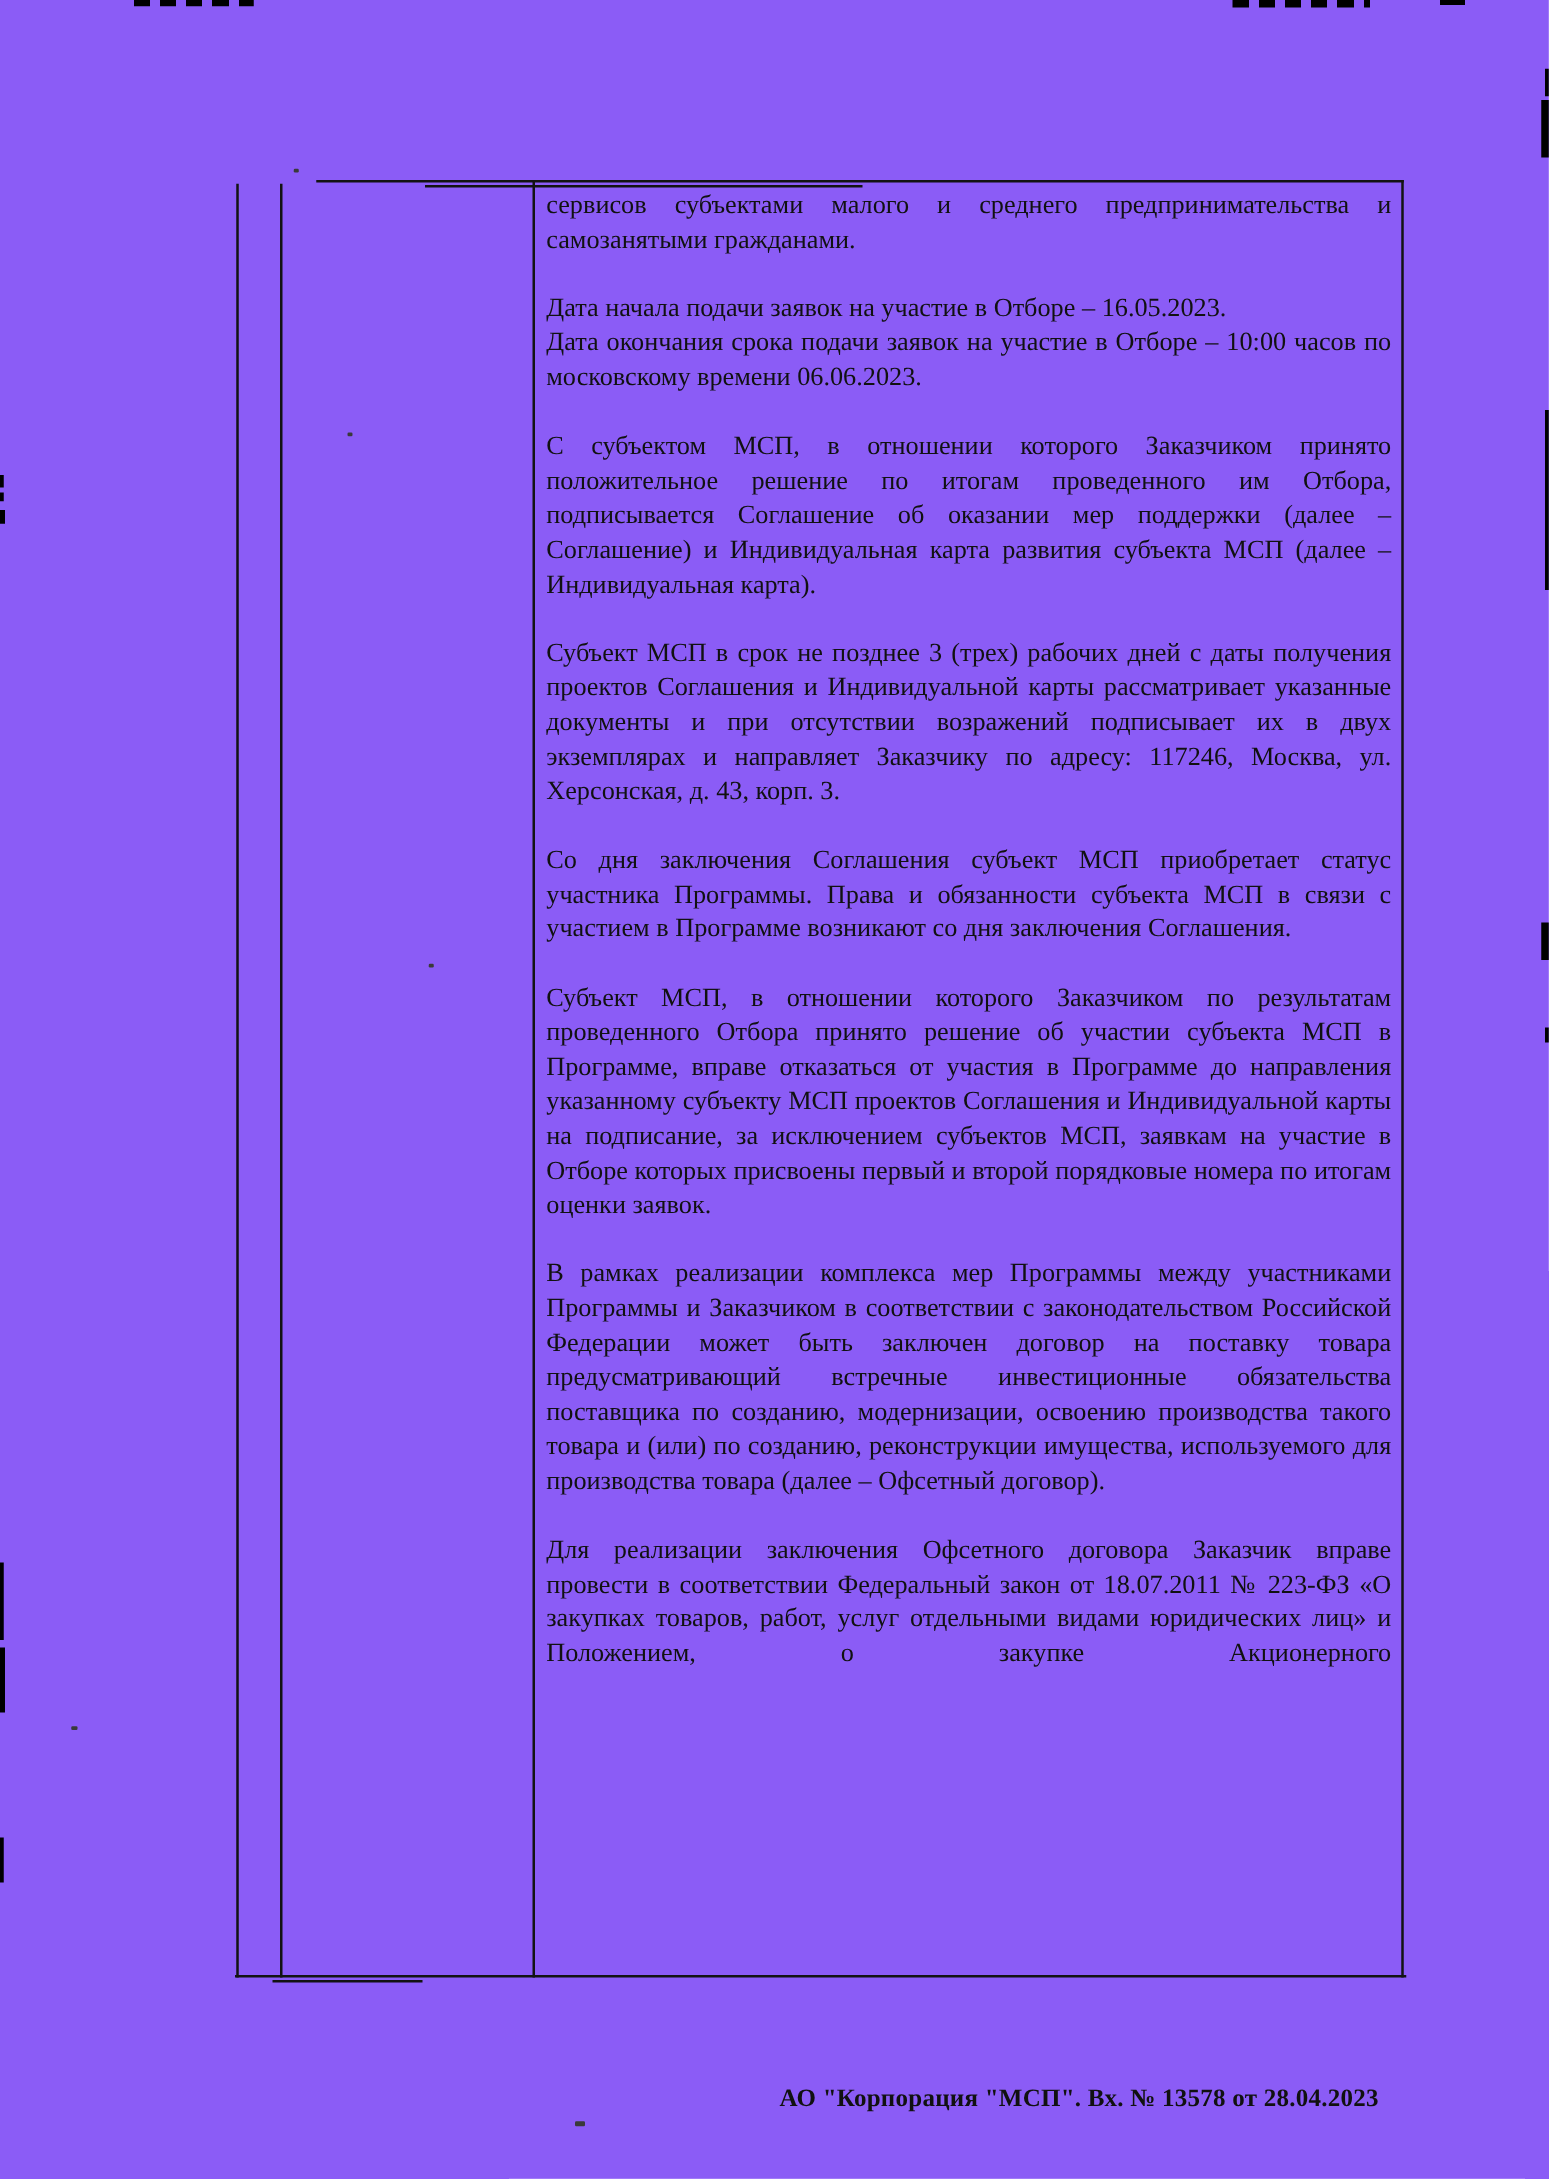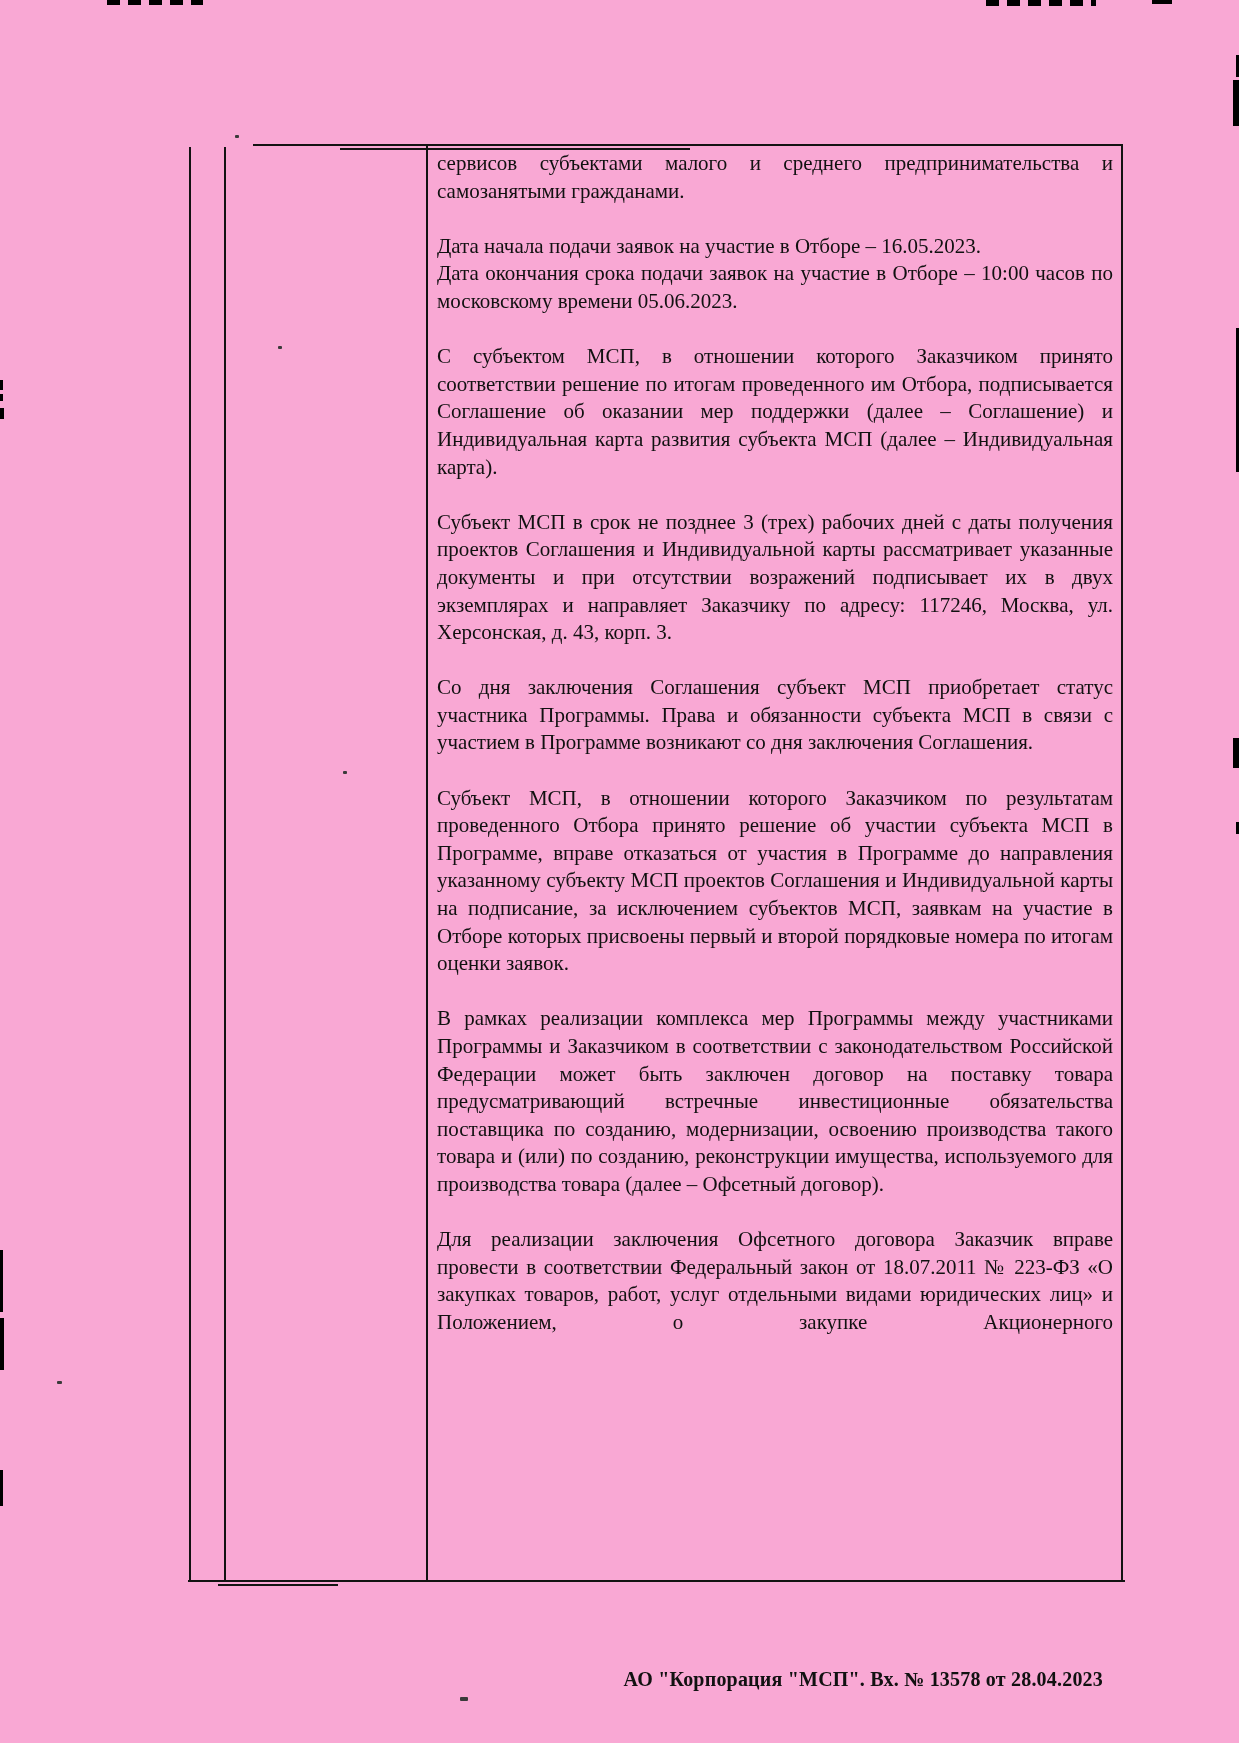--- a/index.html
+++ b/index.html
@@ -4,21 +4,21 @@
 <style>
   html,body{margin:0;padding:0;}
   body{
     width:1239px;height:1743px;
     background:#ffffff;
     font-family:"Liberation Serif","DejaVu Serif",serif;
     color:#111111;
     position:relative;
     overflow:hidden;
   }
-  .page{position:absolute;inset:0;background:#f9a8d4;}
+  .page{position:absolute;inset:0;background:#8b5cf6;}
 
   
   .rule{position:absolute;background:#131313;}
 
   
   .cell{position:absolute;}
   .text-col{
     position:absolute;
     left:437px;top:150px;width:676px;
     font-size:21px;line-height:27.6px;
@@ -87,23 +87,23 @@
   <div class="cell" style="left:191px;top:147px;width:33px;height:1433px;"></div>
   <div class="cell" style="left:226px;top:147px;width:200px;height:1433px;"></div>
 
   <div class="text-col">
 
     <div class="para">сервисов субъектами малого и среднего предпринимательства и самозанятыми гражданами.</div>
 
 
     <div class="para tight">Дата начала подачи заявок на участие в Отборе – 16.05.2023.</div>
 
-    <div class="para">Дата окончания срока подачи заявок на участие в Отборе – 10:00 часов по московскому времени 05.06.2023.</div>
+    <div class="para">Дата окончания срока подачи заявок на участие в Отборе – 10:00 часов по московскому времени 06.06.2023.</div>
 
-    <div class="para">С субъектом МСП, в отношении которого Заказчиком принято соответствии решение по итогам проведенного им Отбора, подписывается Соглашение об оказании мер поддержки (далее – Соглашение) и Индивидуальная карта развития субъекта МСП (далее – Индивидуальная карта).</div>
+    <div class="para">С субъектом МСП, в отношении которого Заказчиком принято положительное решение по итогам проведенного им Отбора, подписывается Соглашение об оказании мер поддержки (далее – Соглашение) и Индивидуальная карта развития субъекта МСП (далее – Индивидуальная карта).</div>
 
     <div class="para">Субъект МСП в срок не позднее 3 (трех) рабочих дней с даты получения проектов Соглашения и Индивидуальной карты рассматривает указанные документы и при отсутствии возражений подписывает их в двух экземплярах и направляет Заказчику по адресу: 117246, Москва, ул. Херсонская, д. 43, корп. 3.</div>
 
     <div class="para">Со дня заключения Соглашения субъект МСП приобретает статус участника Программы. Права и обязанности субъекта МСП в связи с участием в Программе возникают со дня заключения Соглашения.</div>
 
 
     <div class="para">Субъект МСП, в отношении которого Заказчиком по результатам проведенного Отбора принято решение об участии субъекта МСП в Программе, вправе отказаться от участия в Программе до направления указанному субъекту МСП проектов Соглашения и Индивидуальной карты на подписание, за исключением субъектов МСП, заявкам на участие в Отборе которых присвоены первый и второй порядковые номера по итогам оценки заявок.</div>
 
     <div class="para">В рамках реализации комплекса мер Программы между участниками Программы и Заказчиком в соответствии с законодательством Российской Федерации может быть заключен договор на поставку товара предусматривающий встречные инвестиционные обязательства поставщика по созданию, модернизации, освоению производства такого товара и (или) по созданию, реконструкции имущества, используемого для производства товара (далее – Офсетный договор).</div>
 

